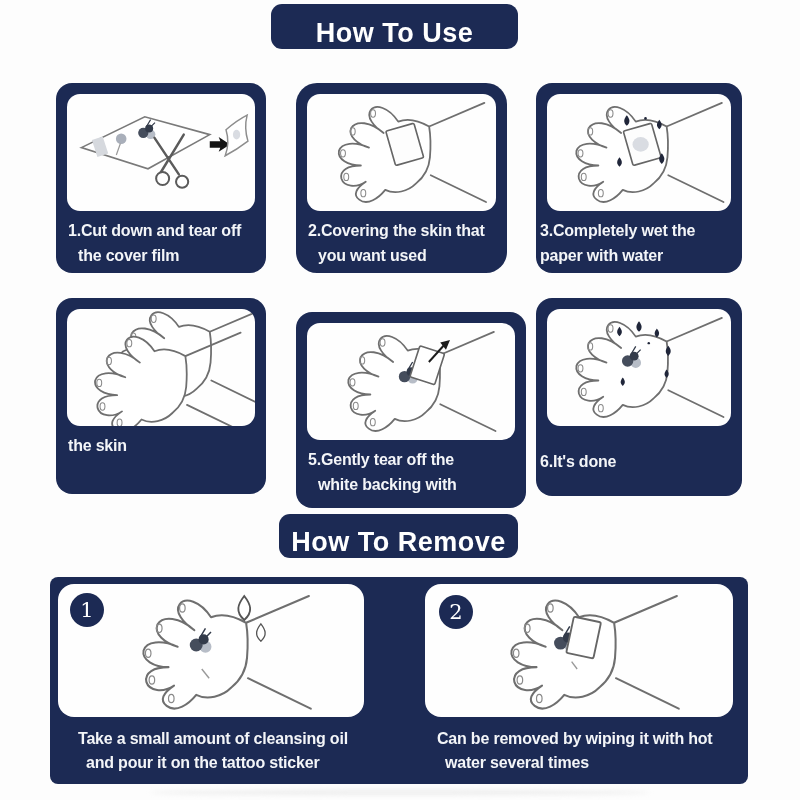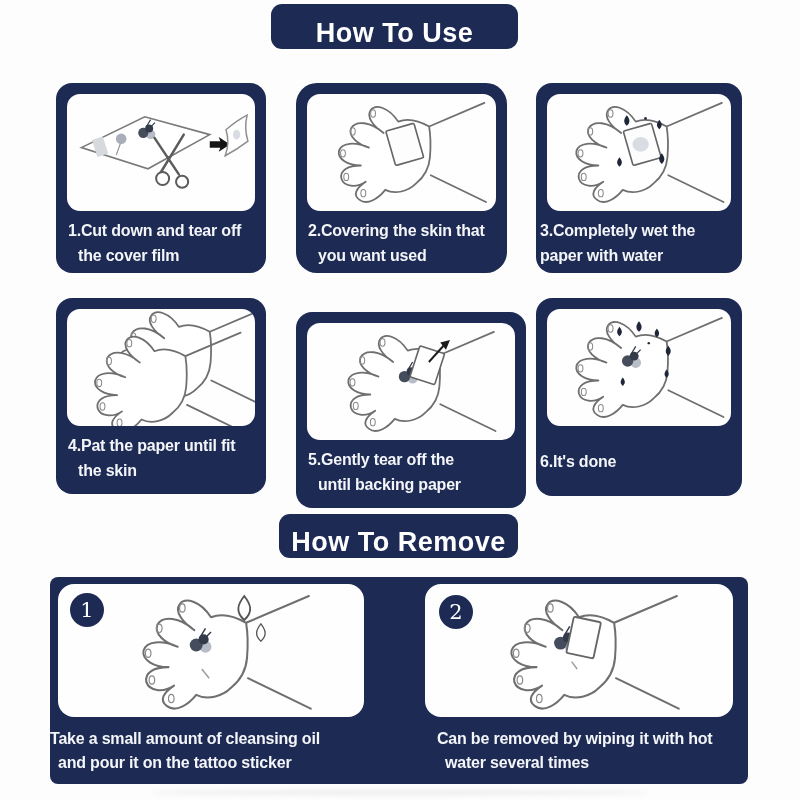--- a/index.html
+++ b/index.html
@@ -40,21 +40,21 @@
   .p1{left:8px;width:306px;}
   .p2{left:375px;width:308px;}
   .panel svg{width:100%;height:100%;display:block;}
   .badge{position:absolute;width:34px;height:34px;border-radius:50%;background:var(--navy);
          color:#fff;font-family:"DejaVu Serif", serif;font-size:21px;
          display:flex;align-items:center;justify-content:center;}
   .b1{left:20px;top:16px;}
   .b2{left:389px;top:18px;}
   .rm-caption{position:absolute;top:150px;color:var(--txt);font-weight:700;font-size:16px;
               line-height:24px;letter-spacing:-.2px;}
-  .rm1{left:0;width:345px;}
+  .rm1{left:28px;width:345px;}
   .rm2{left:387px;width:310px;}
   .rm-caption .ln{display:block;white-space:nowrap;}
   .rm-caption .ln + .ln{padding-left:8px;}
 
   .smudge{position:absolute;left:150px;top:790px;width:500px;height:5px;background:#ededed;
           border-radius:50%;filter:blur(2px);}
 
   .defs-svg{position:absolute;width:0;height:0;overflow:hidden;}
 </style>
 </head>
@@ -149,38 +149,37 @@
   </div>
 
   <div class="card c4">
     <div class="illus">
       <svg viewBox="0 0 224 144">
         <use href="#hand" transform="translate(26,-12)"></use>
         <use href="#hand" transform="translate(-4,18)"></use>
       </svg>
     </div>
     <div class="caption left">
-      <span class="ln">4.Pat the paper until fit</span>
       <span class="ln">the skin</span>
     </div>
   </div>
 
   <div class="card c5">
     <div class="illus">
       <svg viewBox="0 0 224 144">
         <use href="#hand"></use>
         <use href="#cherry" transform="translate(106,64)"></use>
         <rect x="116" y="32" width="32" height="40" rx="2" transform="rotate(18 132 52)" fill="#ffffff" stroke="#666666" stroke-width="2"></rect>
         <path d="M134,48 L152,28" stroke="#1c1c1c" stroke-width="2.4" fill="none"></path>
         <path d="M148,24 l12,-3 -5,12 z" fill="#1c1c1c"></path>
       </svg>
     </div>
     <div class="caption left">
       <span class="ln">5.Gently tear off the</span>
-      <span class="ln">until backing paper</span>
+      <span class="ln">white backing with</span>
     </div>
   </div>
 
   <div class="card c6">
     <div class="illus">
       <svg viewBox="0 0 224 144">
         <use href="#hand"></use>
         <use href="#cherry" transform="translate(100,62)"></use>
         <use href="#drop" fill="#20263a" transform="translate(88,28) scale(0.9)"></use>
         <use href="#drop" fill="#20263a" transform="translate(112,22)"></use>

